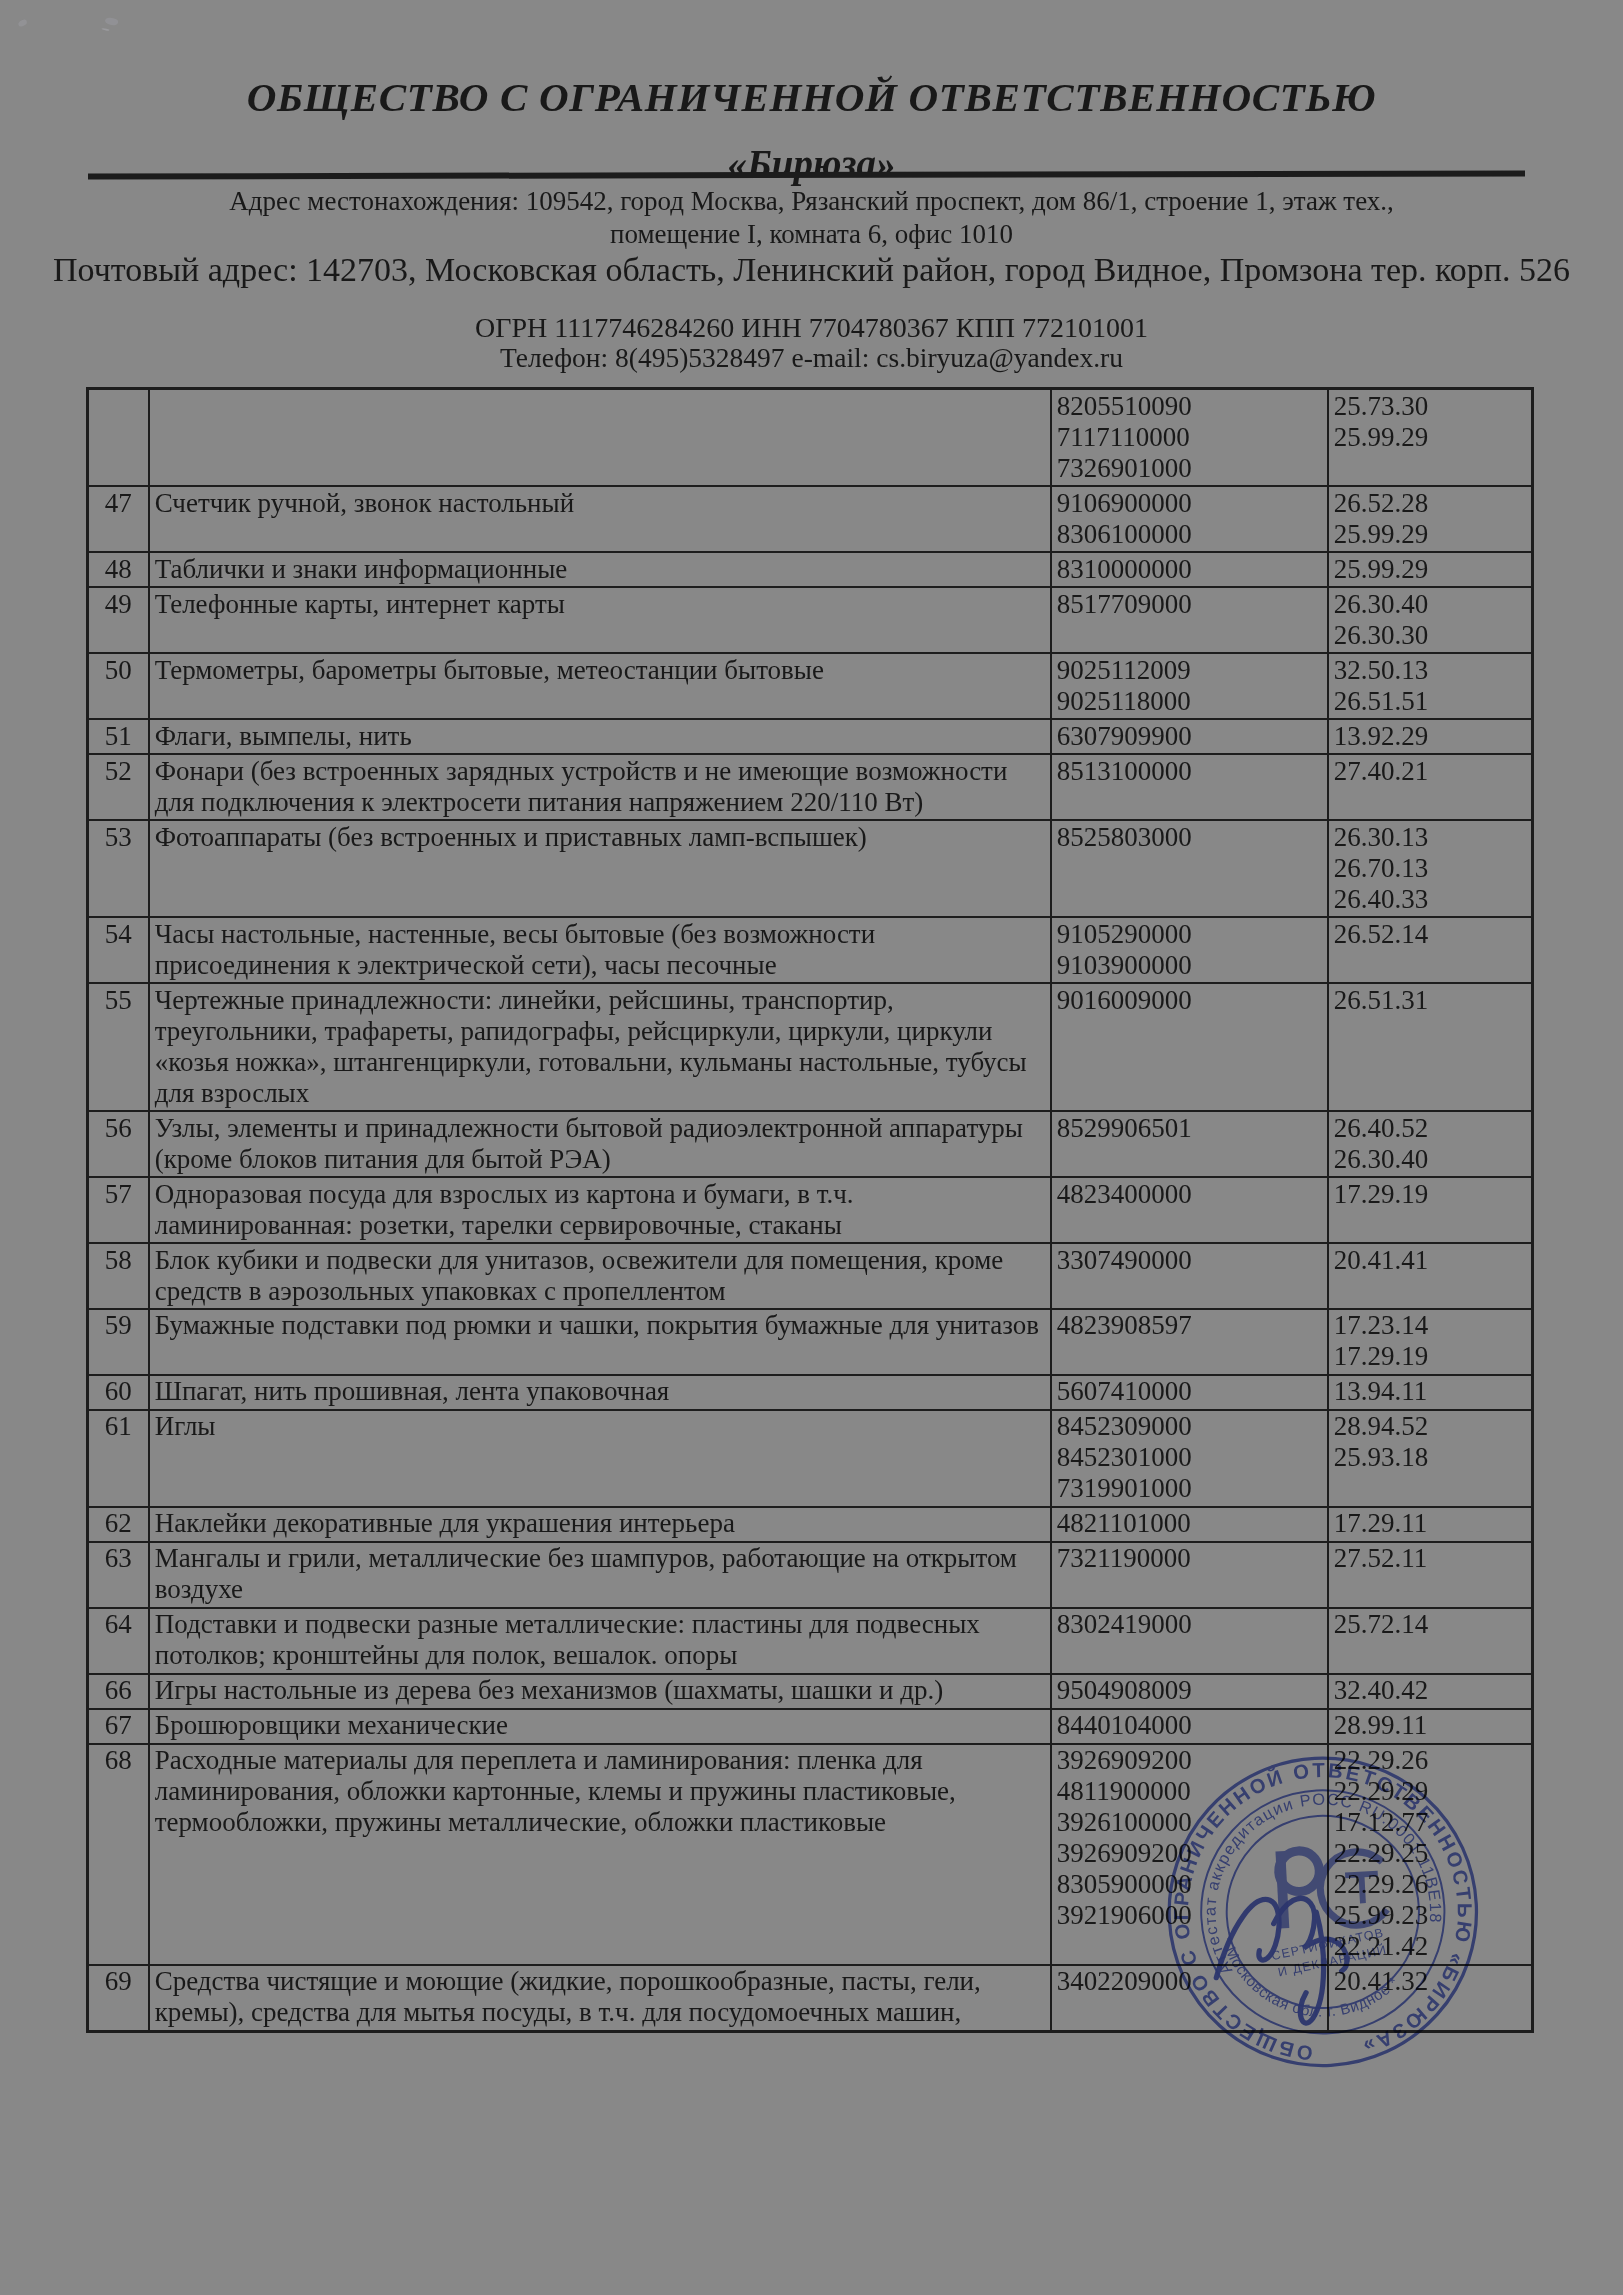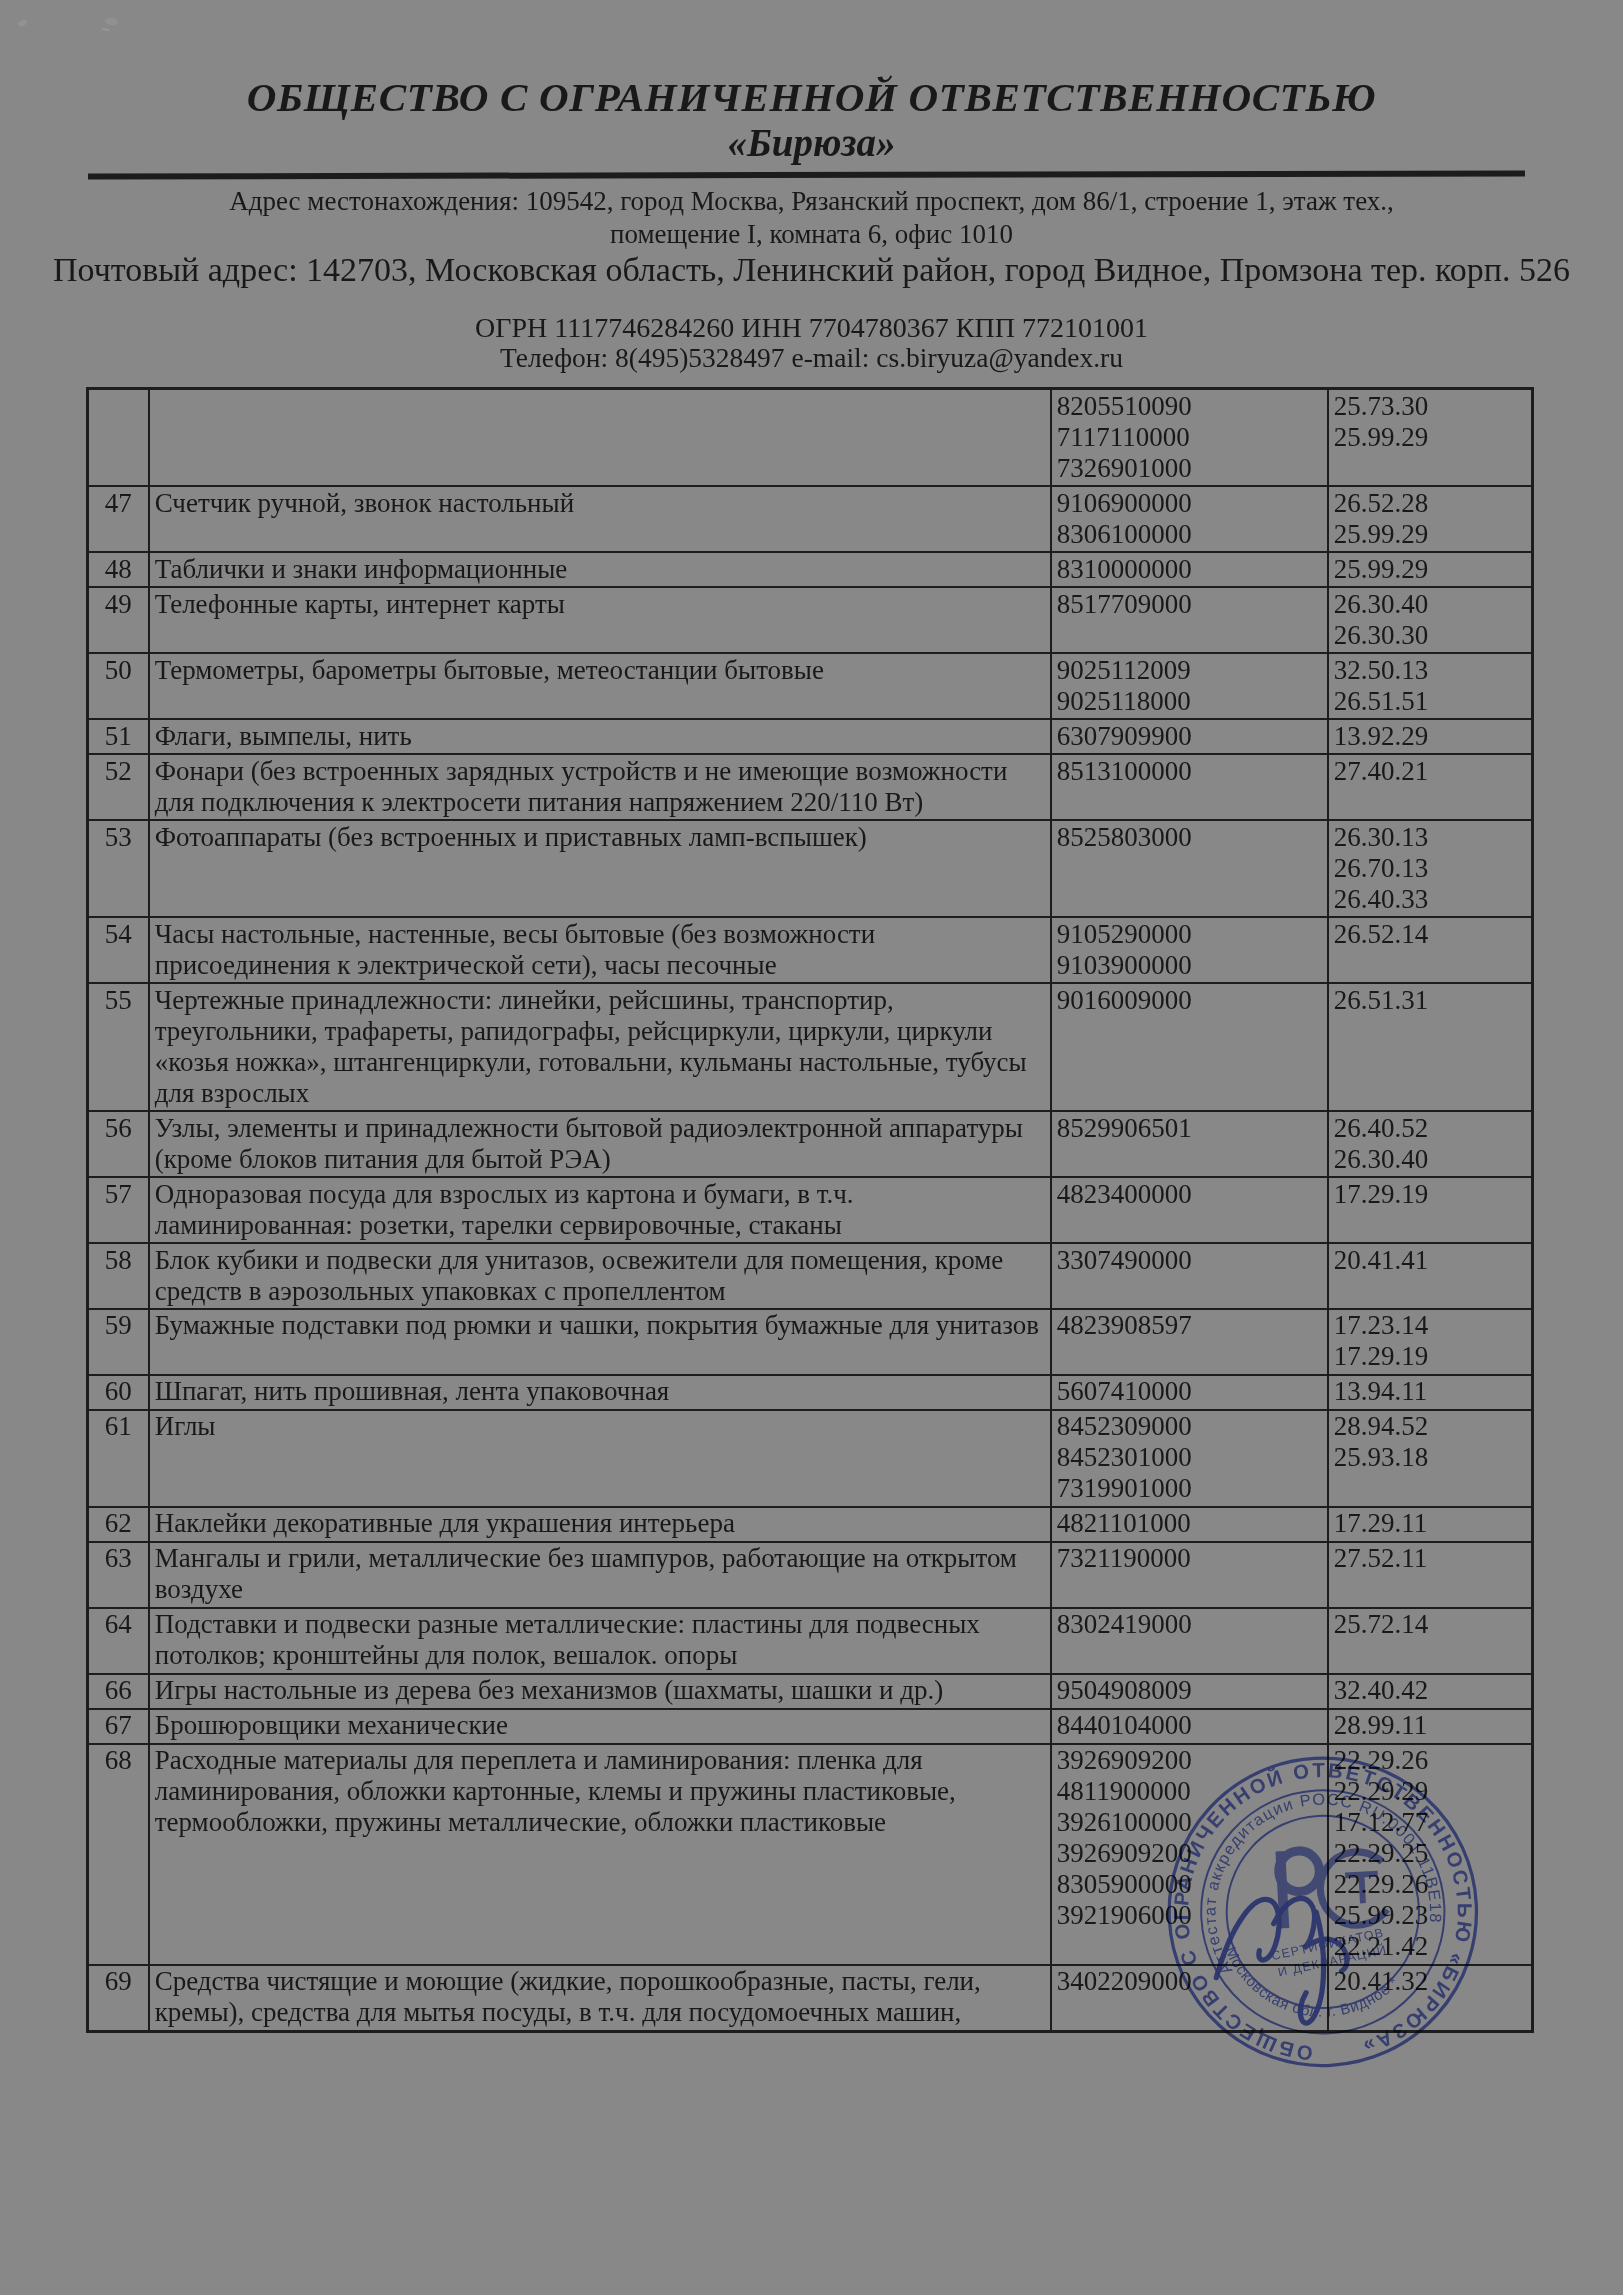--- a/index.html
+++ b/index.html
@@ -12,21 +12,21 @@
     overflow:hidden;
   }
   
   .speck{position:absolute;background:#9a9aa0;border-radius:60% 40% 55% 45%;opacity:.55;}
   .speck.s1{left:18.3px;top:19.6px;width:9.2px;height:5.9px;transform:rotate(-20deg);}
   .speck.s2{left:105px;top:18.3px;width:13px;height:7.2px;transform:rotate(15deg);box-shadow:-3.9px 9.2px 0 -2.6px #aaaab0;}
 
   .hdr{position:absolute;left:0;top:0;width:100%;}
   .hdr .line{position:absolute;left:0;width:100%;text-align:center;white-space:nowrap;}
   .title1{top:73px;font-size:41px;font-weight:bold;font-style:italic;letter-spacing:0.7px;}
-  .title2{top:120px;font-size:39px;font-weight:bold;font-style:italic;}
+  .title2{top:141px;font-size:39px;font-weight:bold;font-style:italic;}
   .rule{position:absolute;left:88px;top:172px;width:1437px;height:5.9px;background:#1c1c1c;transform:rotate(-0.12deg);}
   .addr1{top:186px;font-size:27px;}
   .addr2{top:219px;font-size:27px;}
   .postal{top:251px;font-size:34px;}
   .ogrn{top:312px;font-size:28px;}
   .phone{top:342px;font-size:27.5px;}
 
   .tbl-wrap{position:absolute;left:86px;top:387px;width:1446px;}
   table.goods{border-collapse:collapse;width:1446px;table-layout:fixed;}
   table.goods td{

